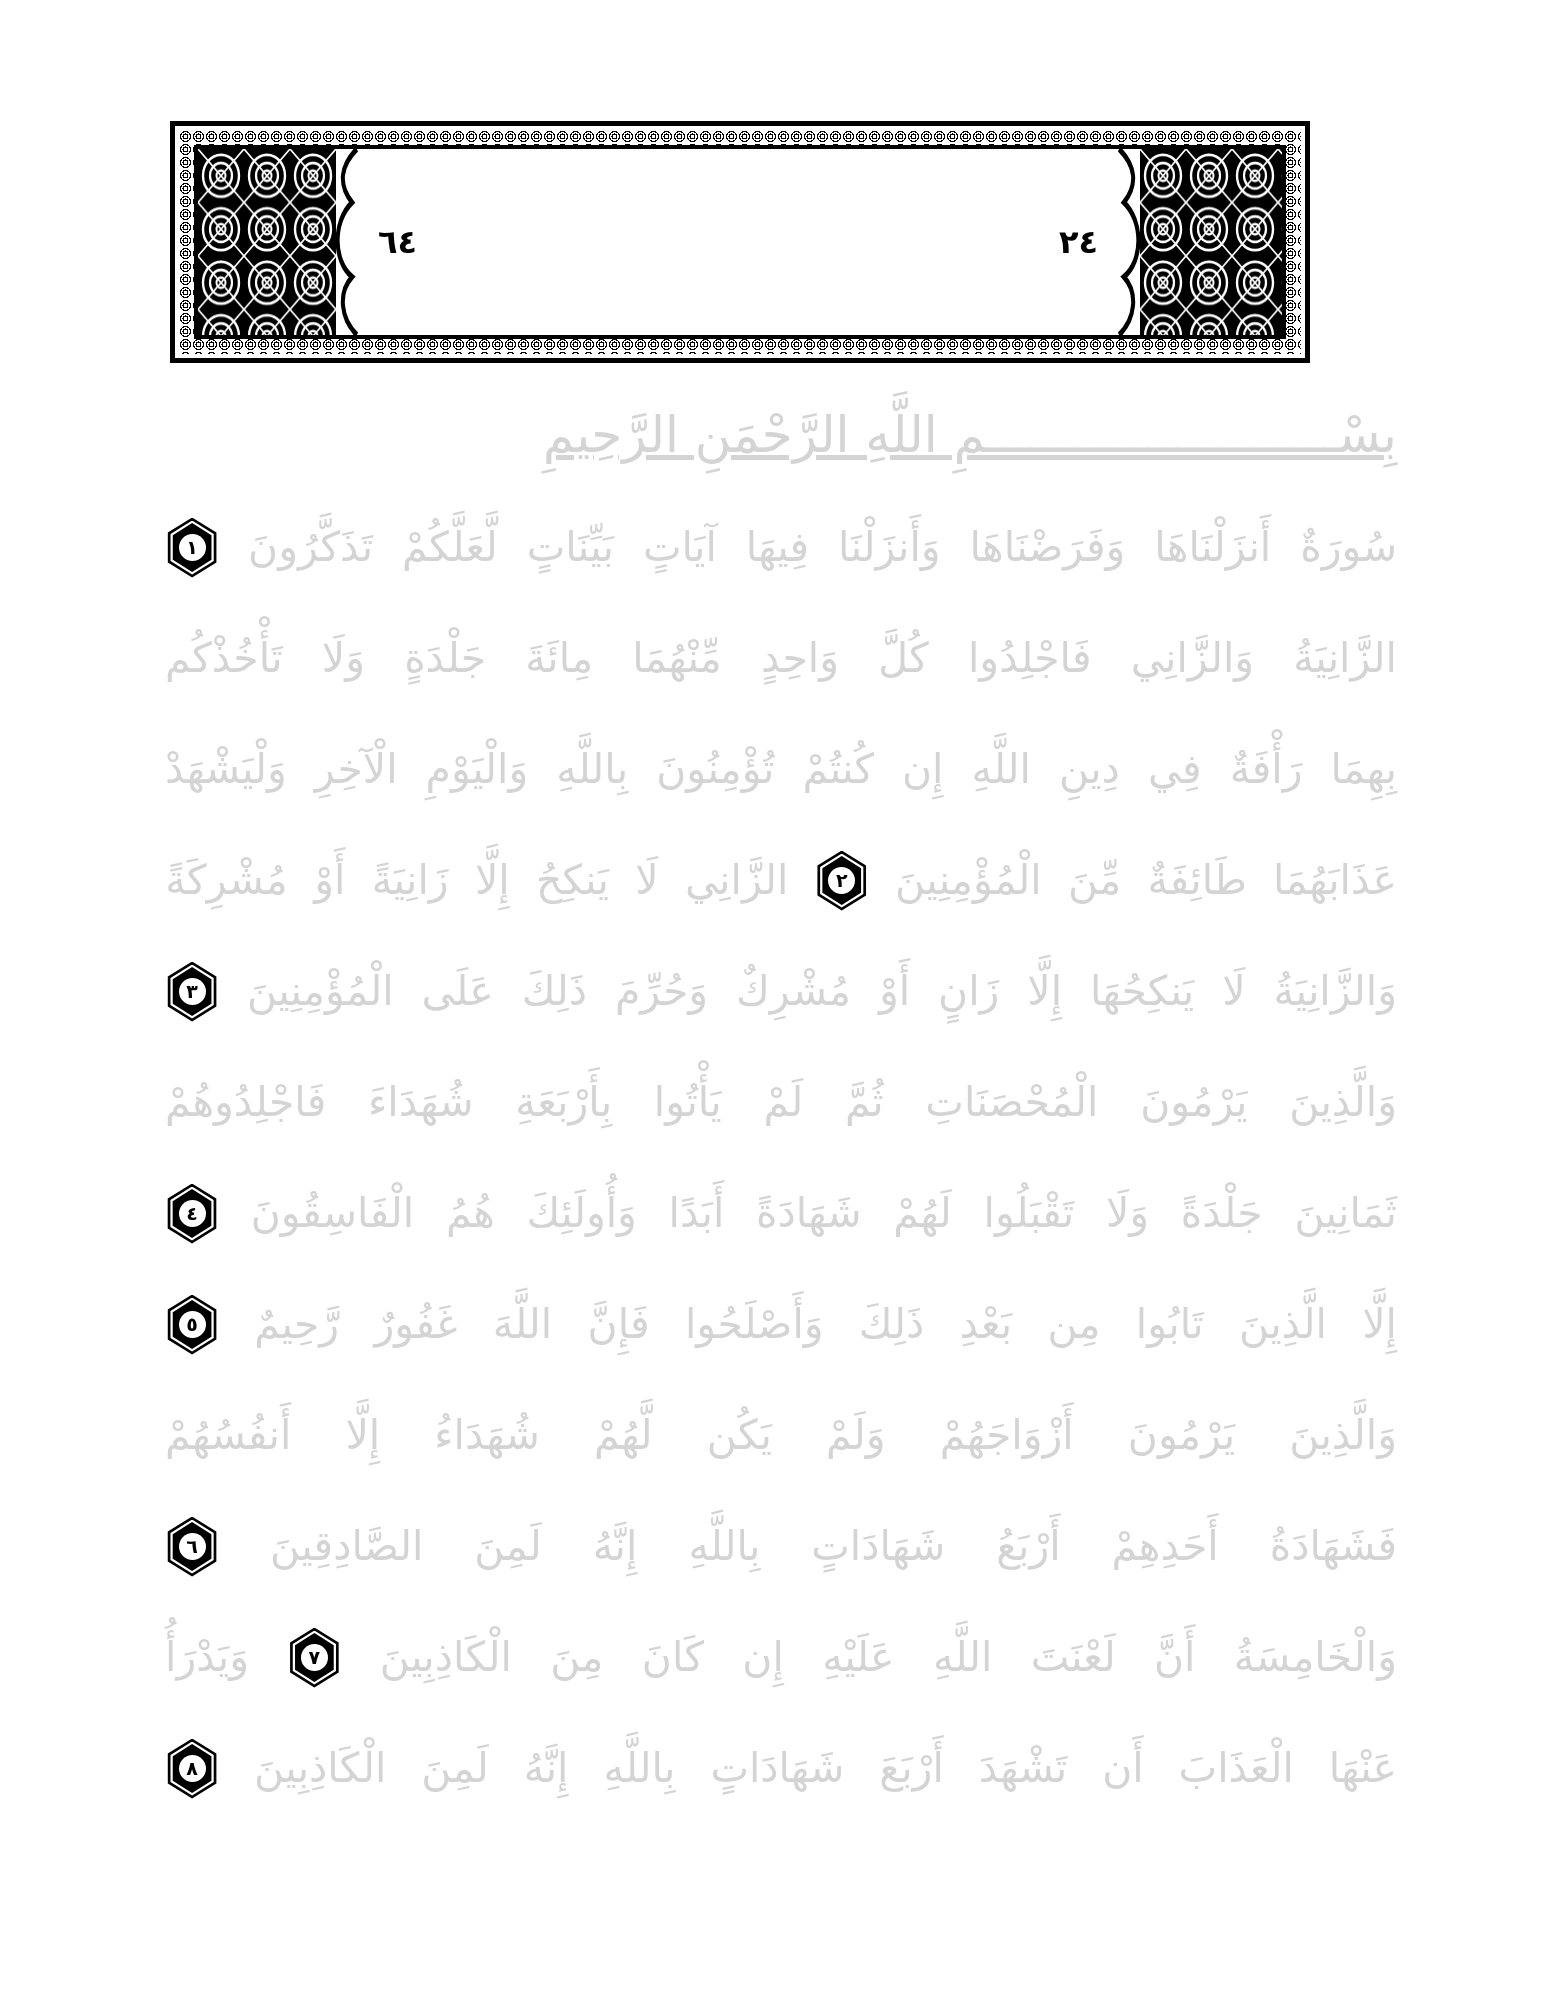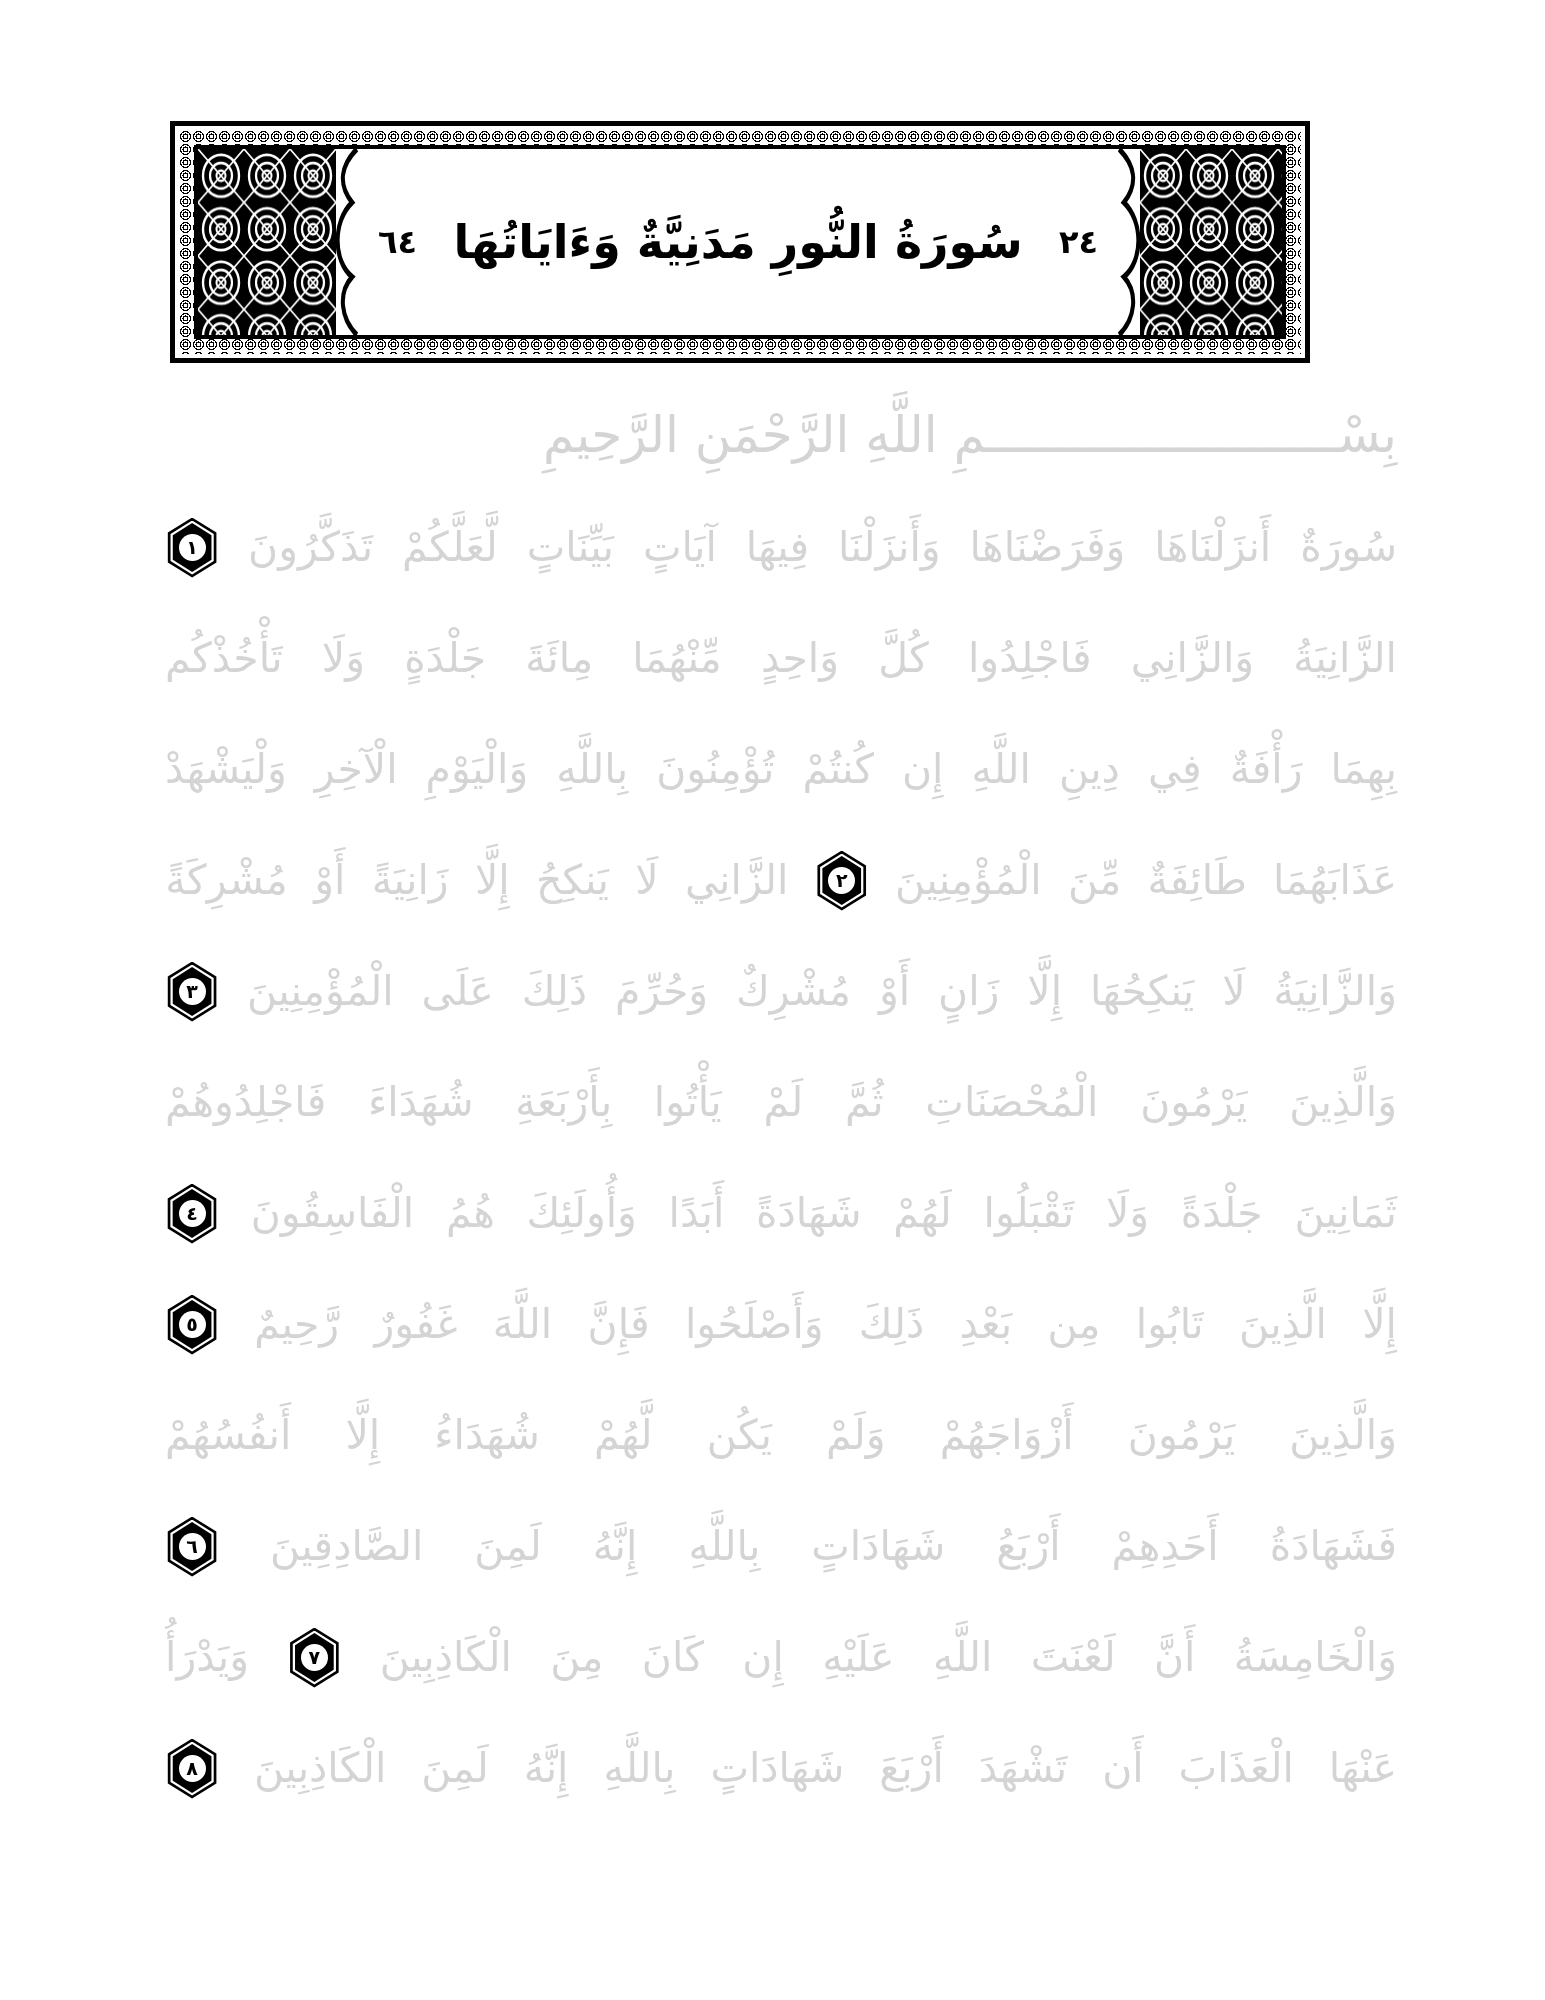--- a/index.html
+++ b/index.html
@@ -54,21 +54,21 @@
     direction:rtl;padding:0 42px;
     color:var(--ink);font-size:46px;font-weight:bold;line-height:1;
     white-space:nowrap;
   }
   .title-num{font-size:32px;}
 
   
   .bismillah{
     position:absolute;left:165px;top:382px;width:1232px;height:106px;
     direction:rtl;display:flex;justify-content:space-between;align-items:center;
-    color:var(--muted);font-size:50px;line-height:1;white-space:nowrap;
+    color:var(--muted);font-size:50px;line-height:1;white-space:nowrap;text-decoration:underline;
   }
 
   
   .verses{position:absolute;left:165px;top:492px;width:1232px;}
   .qline{
     height:111px;direction:rtl;
     display:flex;justify-content:space-between;align-items:center;
     color:var(--muted);font-size:41px;line-height:1;
   }
   .word{white-space:nowrap;}
@@ -110,21 +110,20 @@
           </svg>
         </div>
 
         <div class="cartouche">
           <svg class="scallops" viewBox="0 0 1000 160" preserveAspectRatio="none" aria-hidden="true">
             <path d="M26 0 C6 14 2 30 20 46 C-4 62 -4 96 20 110 C2 124 6 146 26 160" fill="none" stroke="#000" stroke-width="5"></path>
             <path d="M974 0 C994 14 998 30 980 46 C1004 62 1004 96 980 110 C998 124 994 146 974 160" fill="none" stroke="#000" stroke-width="5"></path>
           </svg>
           <div class="title-row">
             <span class="title-num">٢٤</span>
-            <span>سُورَةُ النُّورِ مَدَنِيَّةٌ وَءَايَاتُهَا</span>
             <span class="title-num">٦٤</span>
           </div>
         </div>
 
         <div class="ornament right">
           <svg viewBox="0 0 142 160" preserveAspectRatio="none" aria-hidden="true">
             <defs>
               <pattern id="arabR" width="46" height="46" patternUnits="userSpaceOnUse">
                 <rect width="46" height="46" fill="#000"></rect>
                 <circle cx="23" cy="23" r="18" fill="none" stroke="#fff" stroke-width="2.4"></circle>

